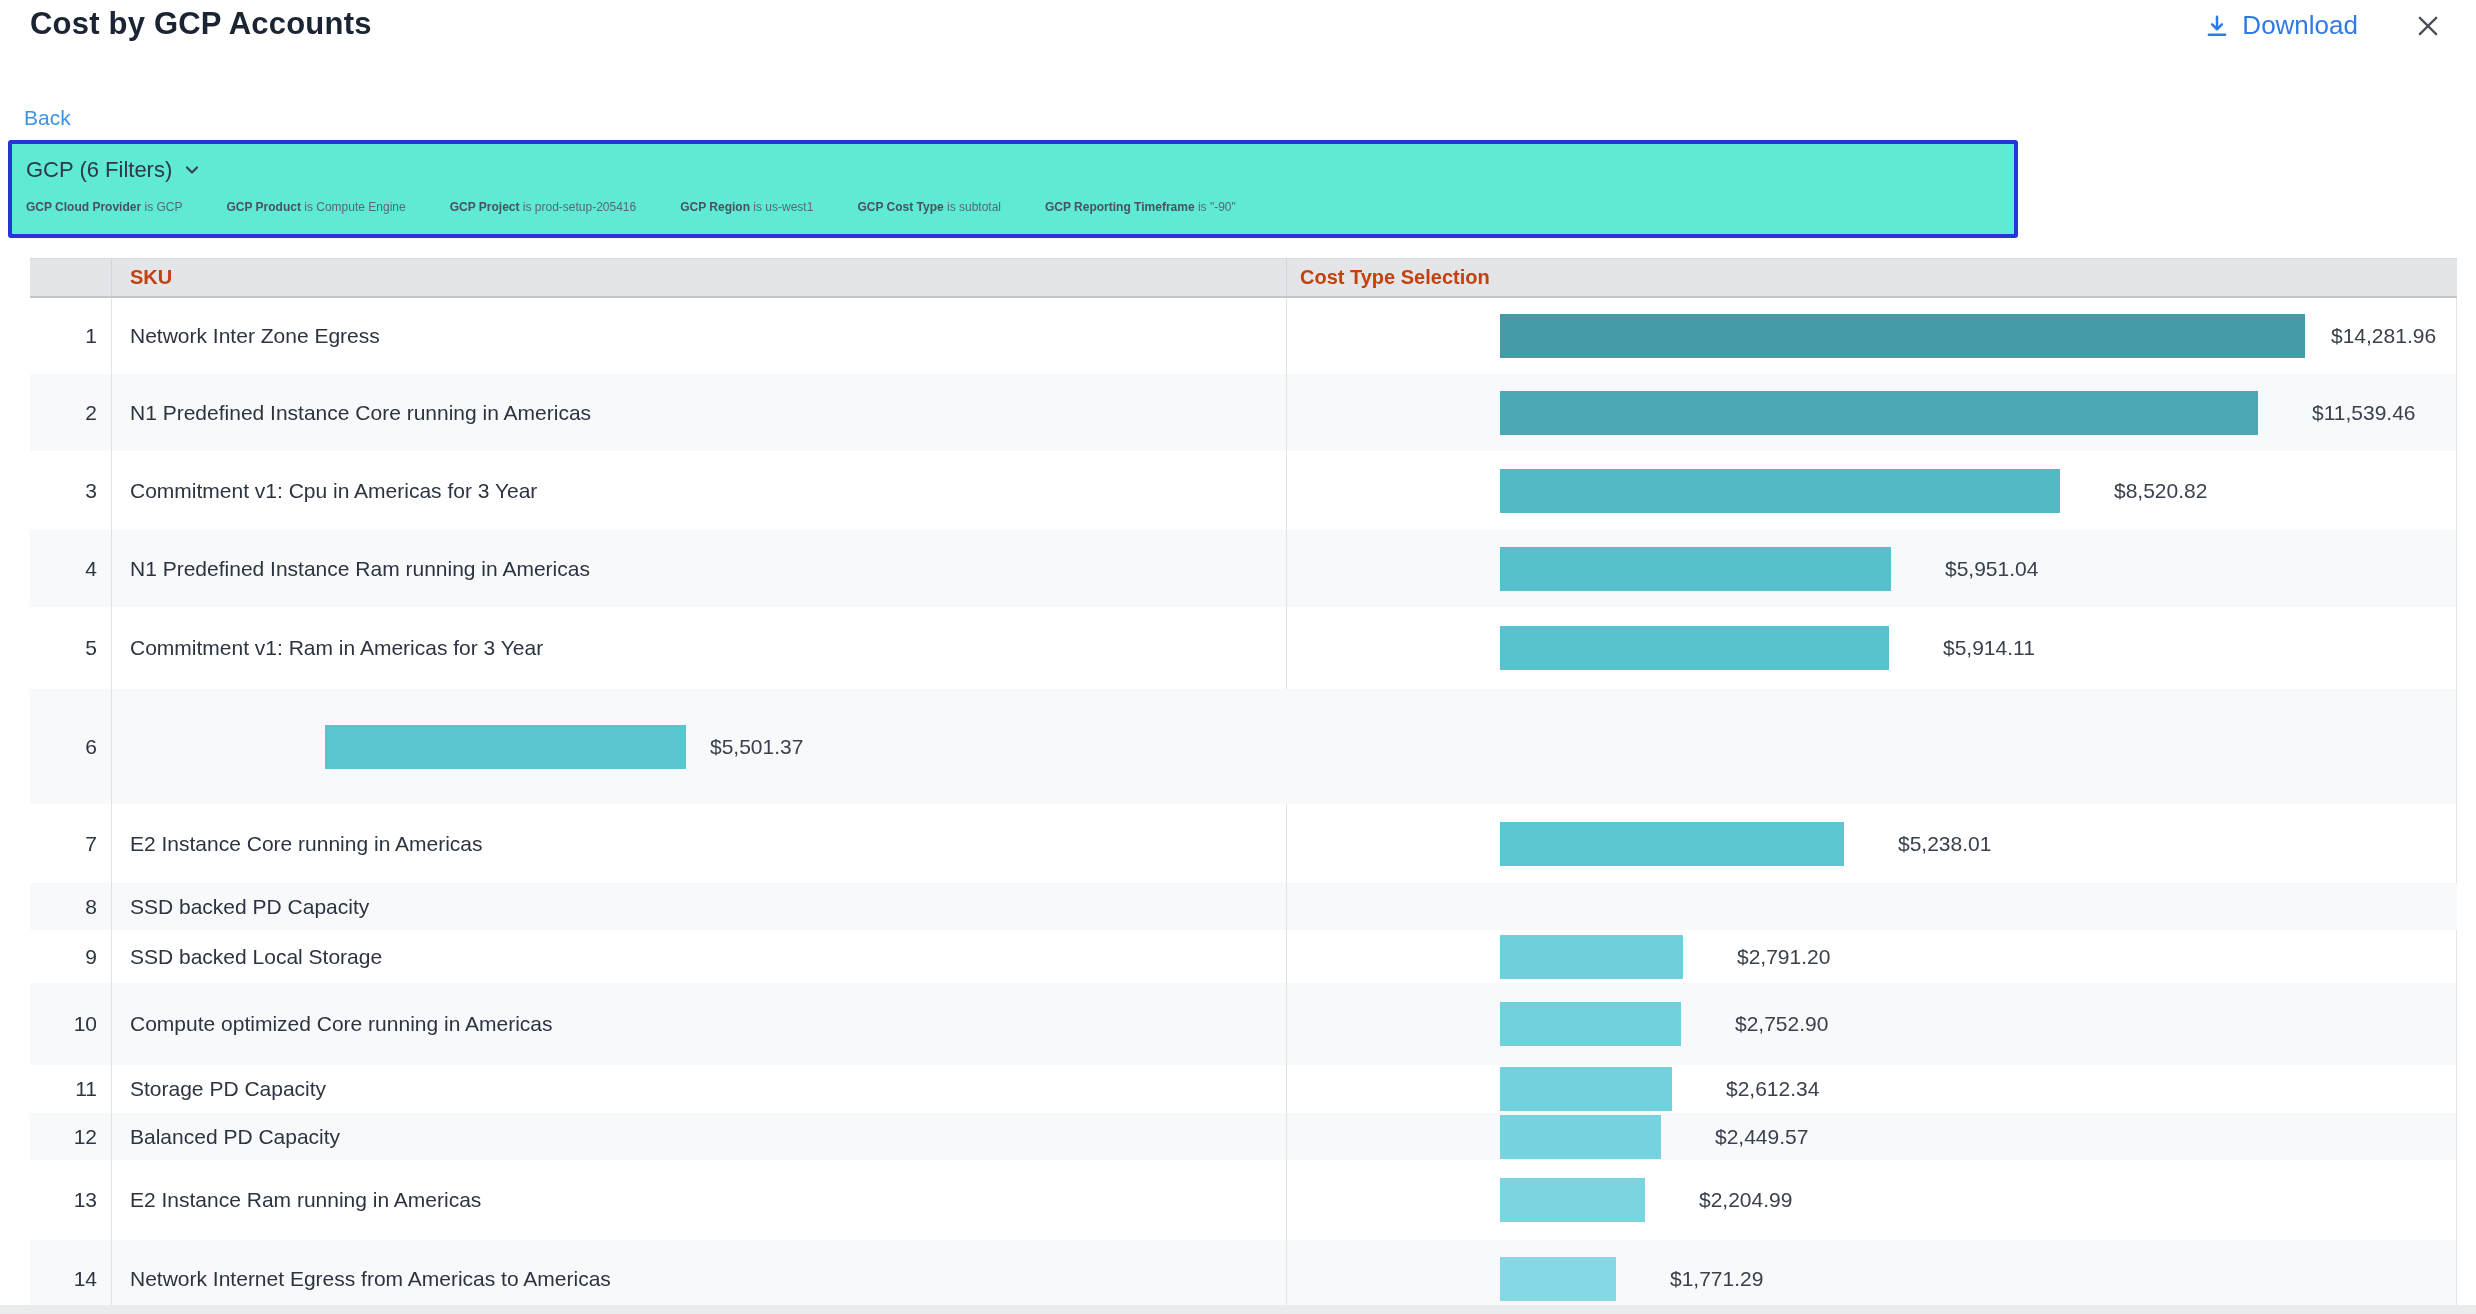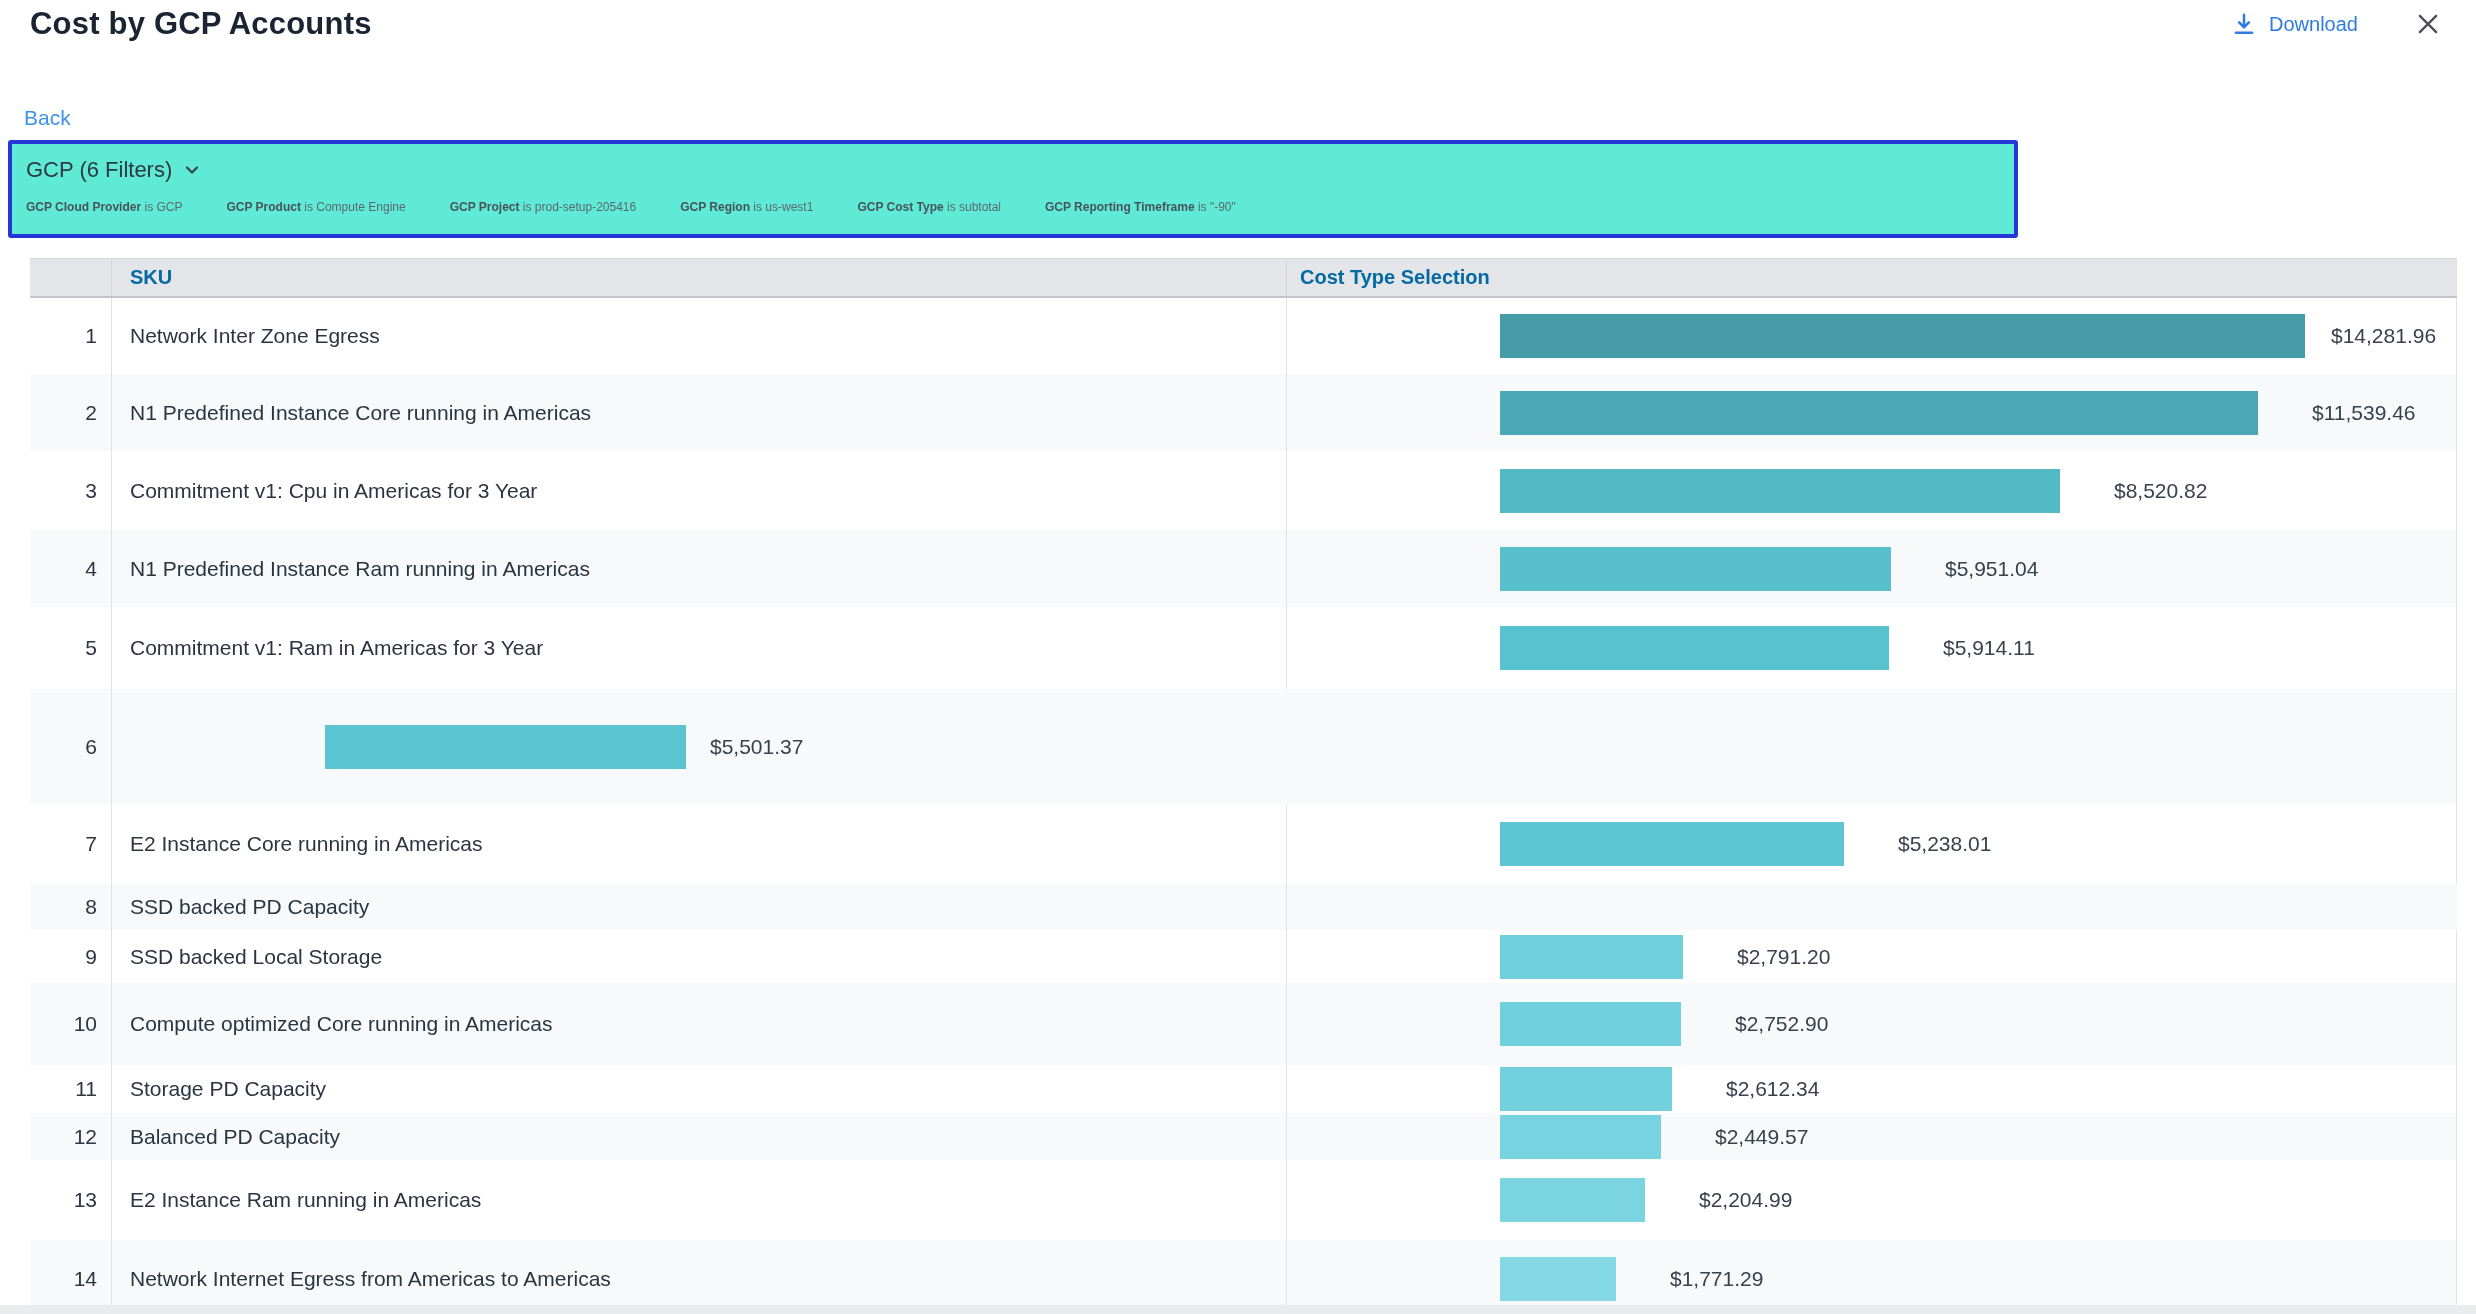--- a/index.html
+++ b/index.html
@@ -13,21 +13,21 @@
   .page-title{
     position:absolute;left:30px;top:6px;
     font-size:31px;font-weight:700;color:#1b2433;letter-spacing:.2px;
   }
   .top-actions{
     position:absolute;top:10px;right:34px;
     display:flex;align-items:center;gap:56px;
   }
   .download-btn{
     display:flex;align-items:center;gap:12px;
-    color:#2e7be5;font-size:20px;font-weight:500;cursor:pointer;
+    color:#2e7be5;font-size:26px;font-weight:500;cursor:pointer;
   }
   .close-btn{display:flex;align-items:center;cursor:pointer;}
   
   .back-link{
     position:absolute;left:24px;top:106px;
     font-size:21px;color:#3d93e8;cursor:pointer;
   }
   
   .filter-box{
     position:absolute;left:8px;top:140px;width:2010px;height:98px;
@@ -48,21 +48,21 @@
   
   .cost-table{
     position:absolute;left:30px;top:258px;width:2427px;
     box-sizing:border-box;
   }
   .t-header{
     display:flex;height:37px;align-items:center;
     background:#e3e5e8;
     border-top:1px solid #d7dade;
     border-bottom:2px solid #c2c6cb;
-    font-size:20px;font-weight:700;color:#0369a1;
+    font-size:20px;font-weight:700;color:#c2410c;
   }
   .c-num{width:82px;flex:0 0 82px;box-sizing:border-box;
     display:flex;align-items:center;justify-content:flex-end;
     padding-right:14px;border-right:1px solid #d2d5d9;height:100%;}
   .c-sku{width:1175px;flex:0 0 1175px;box-sizing:border-box;
     display:flex;align-items:center;padding-left:18px;
     border-right:1px solid #d2d5d9;height:100%;}
   .c-bar{flex:1 1 auto;box-sizing:border-box;display:flex;align-items:center;
     padding-left:13px;height:100%;border-right:1px solid #e2e5e8;}
   .t-row{display:flex;background:#ffffff;}

